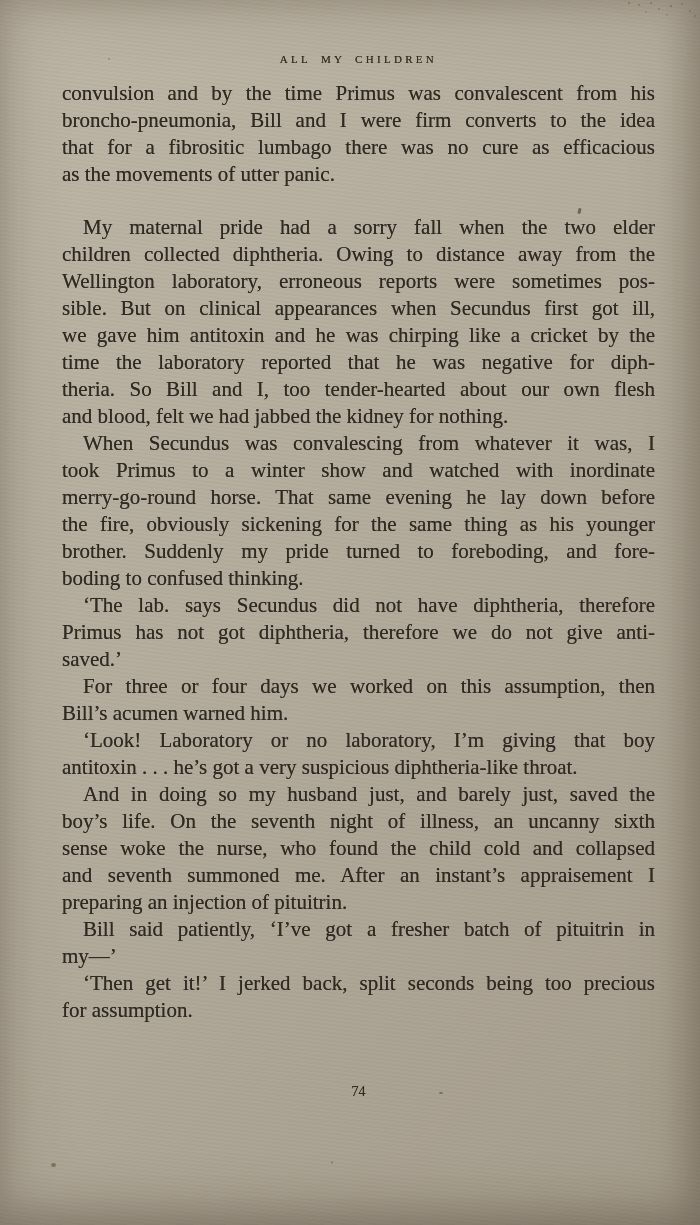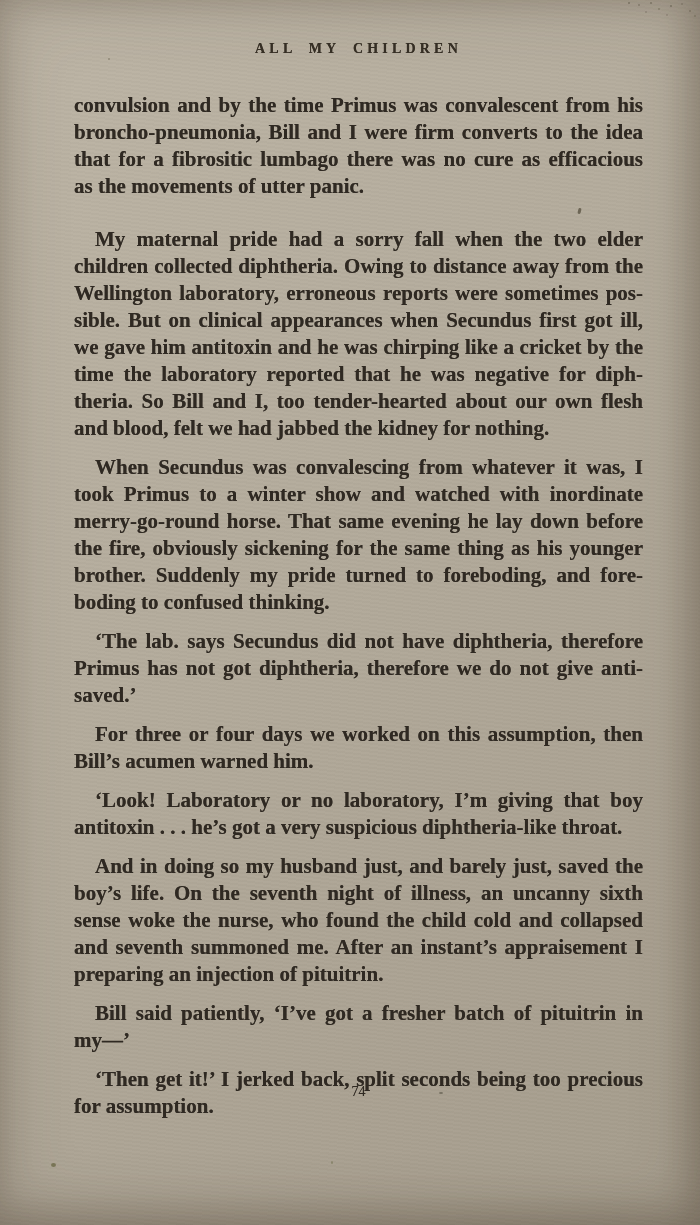--- a/index.html
+++ b/index.html
@@ -22,37 +22,37 @@
       repeating-linear-gradient(7deg, rgba(255,255,255,0.015) 0 2px, rgba(0,0,0,0.015) 2px 4px),
       linear-gradient(135deg, var(--paper-light) 0%, var(--paper) 45%, var(--paper-dark) 100%);
     box-shadow:
       inset 0 0 70px rgba(62,52,36,0.22),
       inset -14px 0 30px rgba(62,52,36,0.14),
       inset 0 -18px 34px rgba(62,52,36,0.16);
     overflow:hidden;
   }
   .running-head{
     position:absolute;
-    left:62px;top:41px;width:593px;
+    left:62px;top:53px;width:593px;
     text-align:center;
-    font-size:14px;
-    font-weight:700;
+    font-size:11px;
+    font-weight:400;
     letter-spacing:0.30em;
     word-spacing:0.38em;
     color:var(--header-ink);
     text-shadow:0 0 0.6px rgba(53,46,36,0.75);
   }
   .text-body{
     position:absolute;
     left:62px;top:80px;width:593px;
     color:var(--ink);
     font-size:21px;
     text-shadow:0 0 0.6px rgba(47,41,34,0.7);
   }
-  .para{margin:12px;font-weight:bold;}
+  .para{margin:0;}
   .para.gap{margin-top:26px;}
   .line{
     height:27px;
     line-height:27px;
     text-align:justify;
     text-align-last:justify;
     white-space:normal;
     overflow:hidden;
   }
   .para .line:last-child{

